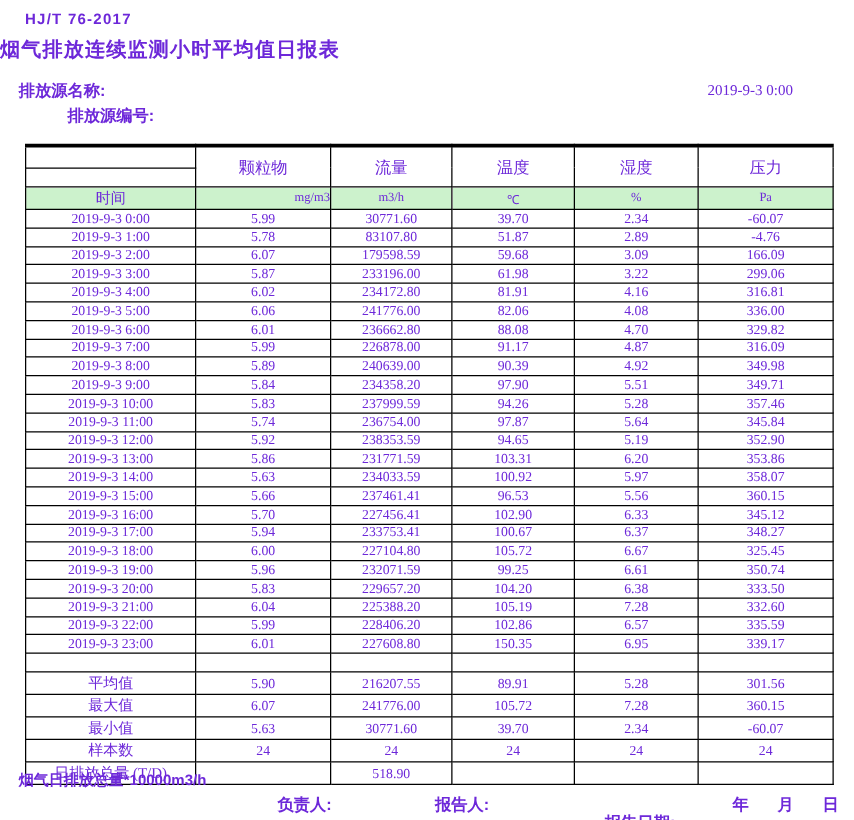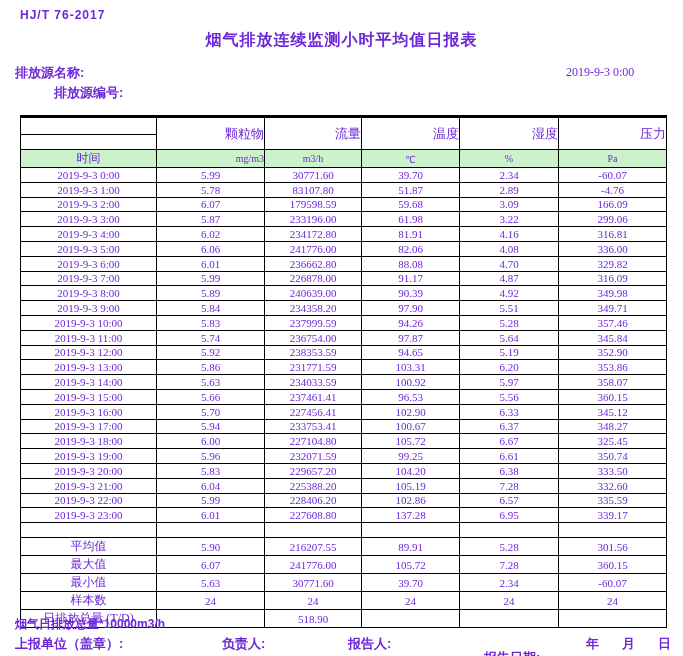--- a/index.html
+++ b/index.html
@@ -5,41 +5,41 @@
   html,body{margin:0;padding:0;background:#fff;}
   .page{
     position:relative;width:683px;height:656px;background:#ffffff;
     font-family:"Liberation Sans",sans-serif;color:#6d28d9;overflow:hidden;
   }
   .std-code{
     position:absolute;left:20px;top:8px;
     font-size:12px;font-weight:bold;letter-spacing:1px;
   }
   .report-title{
-    position:absolute;left:0;right:0;top:30px;text-align:center;
+    position:absolute;left:0;right:0;top:30px;text-align:left;
     font-size:16px;font-weight:bold;letter-spacing:1px;
   }
   .meta-name{position:absolute;left:15px;top:64px;font-size:13px;font-weight:bold;}
   .meta-code{position:absolute;left:15px;top:84px;font-size:13px;font-weight:bold;margin-left:39px;}
   .datetime{
     position:absolute;left:566px;top:65px;font-size:12px;
     font-family:"Liberation Serif",serif;
   }
   table.report{
     position:absolute;left:20px;top:115px;width:646px;
     border-collapse:collapse;table-layout:fixed;
     font-family:"Liberation Serif",serif;
     border:1px solid #000;border-top:3px solid #000;
   }
   table.report th,table.report td{
     border:1px solid #000;padding:0;margin:0;text-align:center;
     vertical-align:middle;font-weight:normal;white-space:nowrap;overflow:hidden;
   }
   tr.hr1 th{height:15px;}
-  tr.hr1 th.pollutant{font-size:13px;height:31px;text-align:right;}
+  tr.hr1 th.pollutant{font-size:13px;height:31px;}
   tr.hr2 th{height:14px;}
   tr.unit-row th{height:12px;font-size:10px;background:#ccf2cc;}
   tr.unit-row th.time-head{font-size:12px;}
   tr.data-row td{height:13.8px;font-size:11px;}
   tr.spacer-row td{height:14px;}
   tr.sum-row td{height:14.4px;font-size:11px;margin-left:48px;}
   tr.sum-row td.sum-label{font-size:12px;}
   .footnote{position:absolute;left:15px;top:616px;font-size:12px;font-weight:bold;}
   .sign-line{position:absolute;left:0;top:635px;width:683px;height:16px;font-size:13px;font-weight:bold;}
   .sign-line span{position:absolute;top:0;}
@@ -274,21 +274,21 @@
           <td>5.99</td>
           <td>228406.20</td>
           <td>102.86</td>
           <td>6.57</td>
           <td>335.59</td>
         </tr>
         <tr class="data-row">
           <td>2019-9-3 23:00</td>
           <td>6.01</td>
           <td>227608.80</td>
-          <td>137.28</td>
+          <td>150.35</td>
           <td>6.95</td>
           <td>339.17</td>
         </tr>
       </tbody>
     <tbody>
       <tr class="spacer-row">
         <td></td>
         <td></td>
         <td></td>
         <td></td>
@@ -336,21 +336,20 @@
           <td></td>
           <td></td>
           <td></td>
         </tr>
       </tbody>
   </table>
 
   <div class="footnote">烟气日排放总量*10000m3/h</div>
 
   <div class="sign-line">
-    <span class="lbl-unit">上报单位（盖章）:</span>
     <span class="lbl-resp">负责人:</span>
     <span class="lbl-reporter">报告人:</span>
     <span class="lbl-date">报告日期:</span>
     <span class="lbl-year">年</span>
     <span class="lbl-month">月</span>
     <span class="lbl-day">日</span>
   </div>
 
 </div>
 

